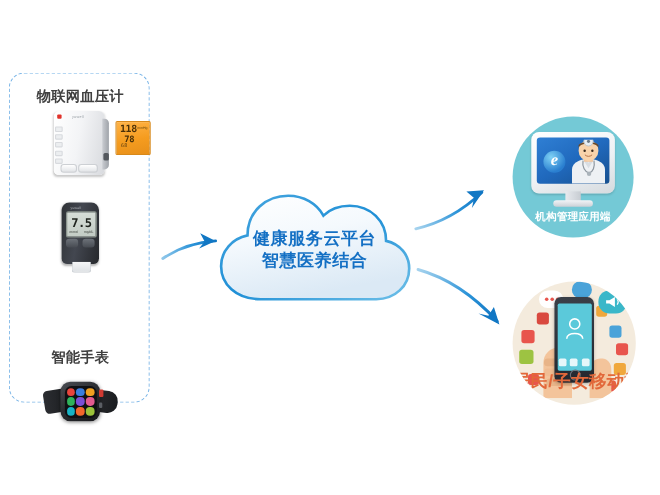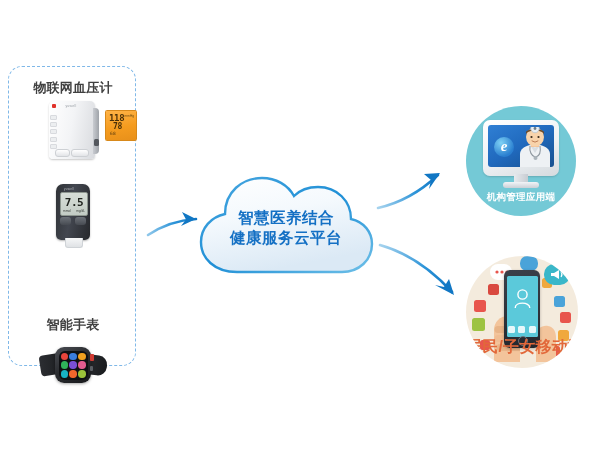--- a/index.html
+++ b/index.html
@@ -613,22 +613,22 @@
                C 5 56, 15 45, 29 42
                C 29 20, 46 6, 66 6
                C 80 6, 92 13, 98 24
                C 104 18, 113 15, 122 15
                C 141 15, 155 29, 155 47
                C 168 50, 176 60, 176 72
                C 176 88, 163 100, 146 100
                Z" fill="url(#cloudfill)" stroke="url(#cloudstroke)" stroke-width="2.4"></path>
     </svg>
     <div class="cloud-text">
+      <div>健康服务云平台</div>
       <div>智慧医养结合</div>
-      <div>健康服务云平台</div>
     </div>
   </div>
 
   <div class="node node-doctor">
     <div class="monitor">
       <div class="mon-case"></div>
       <div class="mon-screen">
         <div class="e-logo">e</div>
         <svg class="doc" viewBox="0 0 36 40">
 

